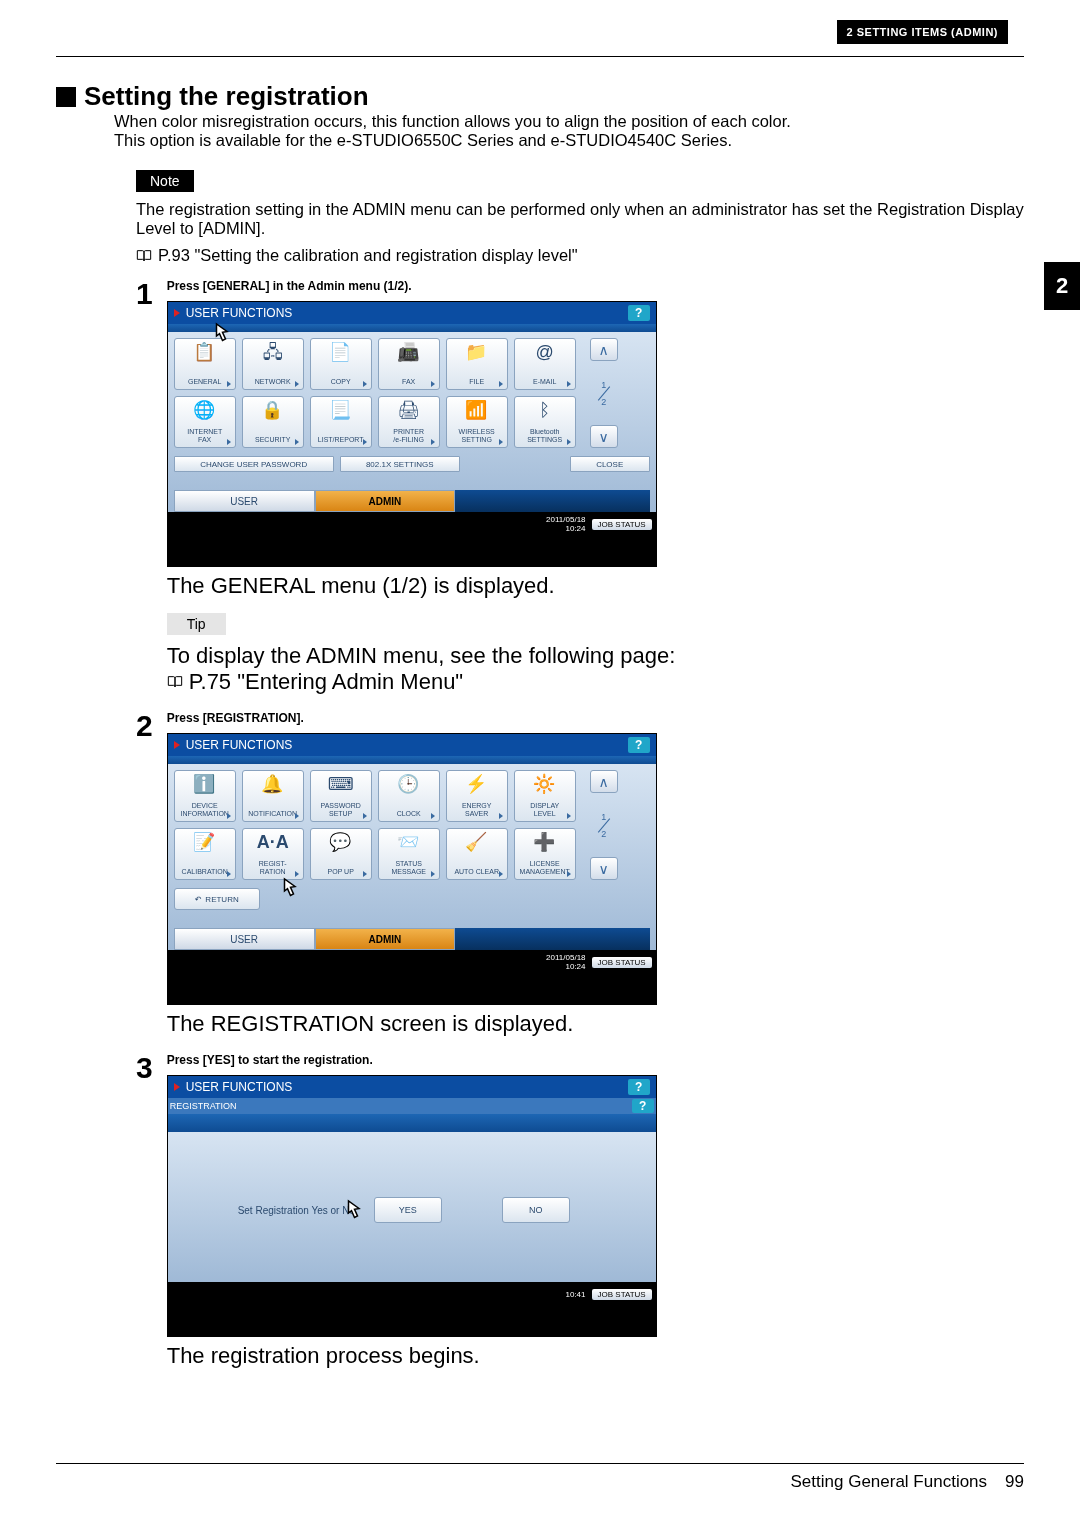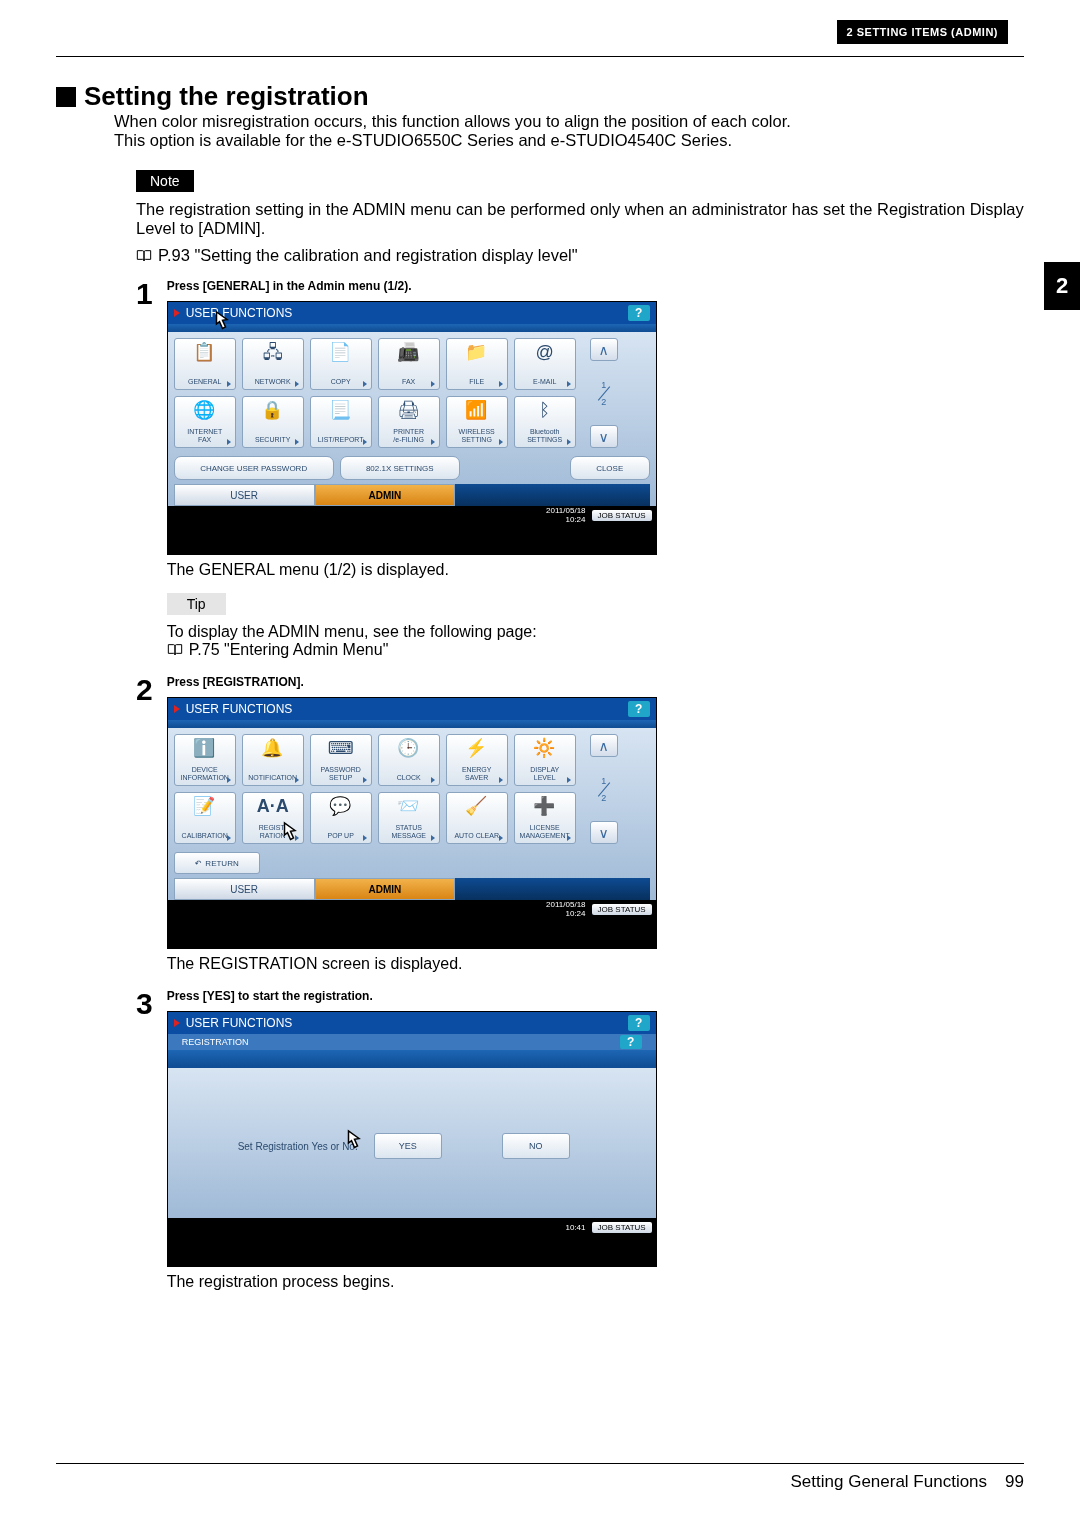--- a/index.html
+++ b/index.html
@@ -32,21 +32,21 @@
   .note-block{margin:20px 0 0 80px}
   .note-badge{display:inline-block;background:#000;color:#fff;font-size:14px;padding:3px 14px}
   .note-body{font-size:16.5px;margin-top:8px}
   .link-line{display:flex;align-items:center;gap:6px}
   .book-ic svg{width:16px;height:14px;display:block}
   ol.steps{list-style:none;margin-top:14px;padding-left:80px}
   .step{display:flex;gap:14px;margin-bottom:16px}
   .step-no{font-size:30px;font-weight:700;line-height:1}
   .step-body{flex:1}
   .step-title{font-size:12px;font-weight:700;margin-bottom:6px}
-  .step-text{font-size:16px}
+  .step-text{font-size:22px}
   .tip-badge{display:inline-block;background:#e5e5e5;color:#000;font-size:14px;padding:3px 20px;margin-top:14px}
   
   .side-tab{position:absolute;right:0;top:262px;width:36px;height:48px;background:#000;color:#fff;font-size:22px;font-weight:700;display:flex;align-items:center;justify-content:center}
   
   .ftr{position:absolute;left:56px;right:56px;bottom:36px}
   .rule-bot{height:1px;background:#000;margin-bottom:8px}
   .ftr-row{display:flex;justify-content:flex-end;gap:18px;font-size:17px}
   
   .panel{width:490px;margin:8px 0 6px 0;border:1px solid #000;background:#000}
   .panel .titlebar{height:22px;background:var(--mfptitle-bg);display:flex;align-items:center;justify-content:space-between;padding:0 6px;color:#fff;font-size:12px}
@@ -61,31 +61,31 @@
   .mfpbtn{width:62px;height:52px;background:linear-gradient(#fff,#dbe5ef);border:1px solid #8aa3bf;border-radius:3px;display:flex;flex-direction:column;align-items:center;justify-content:space-between;padding:4px 2px;font-size:7px;color:#2b4a6e;position:relative}
   .mfpbtn .ic{font-size:18px;line-height:1}
   .mfpbtn .lbl{text-align:center;line-height:1.05}
   .mfpbtn .arr{position:absolute;bottom:2px;right:4px;width:0;height:0;border-left:4px solid #3a6aa0;border-top:3px solid transparent;border-bottom:3px solid transparent}
   .scrollcol{width:28px;display:flex;flex-direction:column;gap:6px}
   .scr{flex:1;background:linear-gradient(#fff,#d3ddea);border:1px solid #8aa3bf;border-radius:3px;display:flex;align-items:center;justify-content:center;font-size:14px;color:#3a6aa0}
   .pager{height:52px;background:transparent;display:flex;flex-direction:column;align-items:center;justify-content:center;font-size:9px;color:#3a6aa0}
   .pager .sl{width:18px;height:1px;background:#3a6aa0;transform:rotate(-50deg);margin:3px 0}
   
   .lowerbar{display:flex;gap:6px;margin-top:8px}
-  .midbtn{height:24px;background:linear-gradient(#fff,#dbe5ef);border:1px solid #8aa3bf;border-radius:7px;display:flex;align-items:center;justify-content:center;font-size:8px;color:#2b4a6e;position:relative}
-  .tabbar{display:flex;margin-top:4px}
+  .midbtn{height:16px;background:linear-gradient(#fff,#dbe5ef);border:1px solid #8aa3bf;border-radius:1px;display:flex;align-items:center;justify-content:center;font-size:8px;color:#2b4a6e;position:relative}
+  .tabbar{display:flex;margin-top:18px}
   .tab{flex:1;height:22px;display:flex;align-items:center;justify-content:center;font-size:10px;border:1px solid #8aa3bf;background:linear-gradient(#fff,#cfd9e6);color:#2b4a6e}
   .tab.active{background:linear-gradient(#f2b24a,#d98514);color:#000;font-weight:700}
-  .status{height:18px;background:#000;color:#fff;display:flex;justify-content:flex-end;align-items:center;gap:6px;padding:0 4px;font-size:8px}
+  .status{height:18px;background:#000;color:#fff;display:flex;justify-content:flex-end;align-items:center;gap:6px;padding:12px 4px;font-size:8px}
   .status .jb{background:linear-gradient(#fff,#cfd9e6);color:#000;font-size:8px;padding:1px 6px;border-radius:2px}
   
   .returnrow{margin-top:8px}
   .retbtn{width:86px;height:22px;background:linear-gradient(#fff,#dbe5ef);border:1px solid #8aa3bf;border-radius:3px;display:flex;align-items:center;justify-content:center;font-size:8px;color:#2b4a6e;gap:4px}
   
-  .breadcrumb{height:16px;background:#3b78bd;color:#fff;font-size:9px;display:flex;align-items:center;padding:0 14px;justify-content:space-between}
+  .breadcrumb{height:16px;background:#3b78bd;color:#fff;font-size:9px;display:flex;align-items:center;padding:0 2px;justify-content:space-between}
   .panel3 .work{min-height:150px;display:flex;flex-direction:row;align-items:center;justify-content:center;gap:16px;position:relative}
   .prompt{font-size:10px;color:#2b4a6e}
   .yn{display:flex;gap:60px}
   .ynbtn{width:68px;height:26px;background:linear-gradient(#fff,#dbe5ef);border:1px solid #8aa3bf;border-radius:3px;display:flex;align-items:center;justify-content:center;font-size:9px;color:#2b4a6e}
   
   .touch{position:absolute;width:30px;height:30px}
   .touch svg{width:30px;height:30px}
 </style>
 </head>
 <body>

